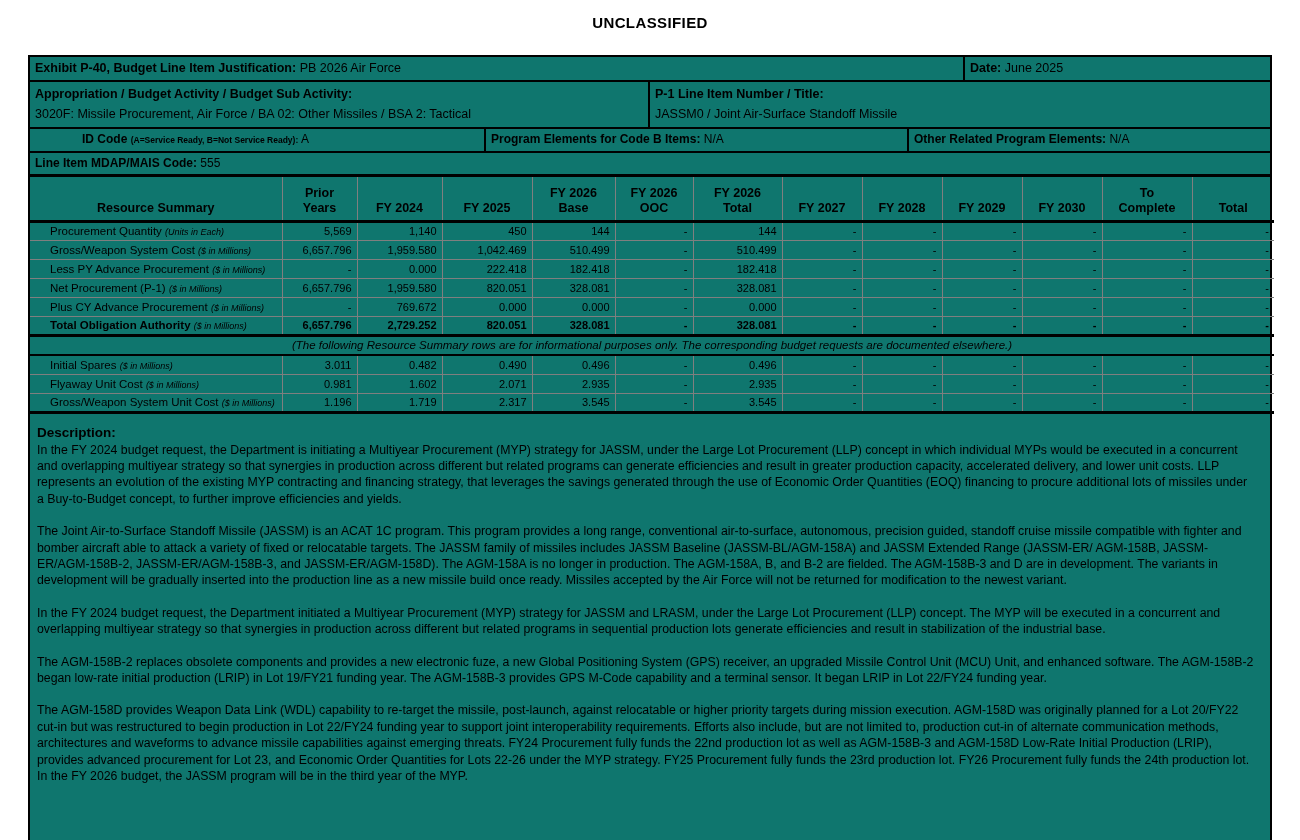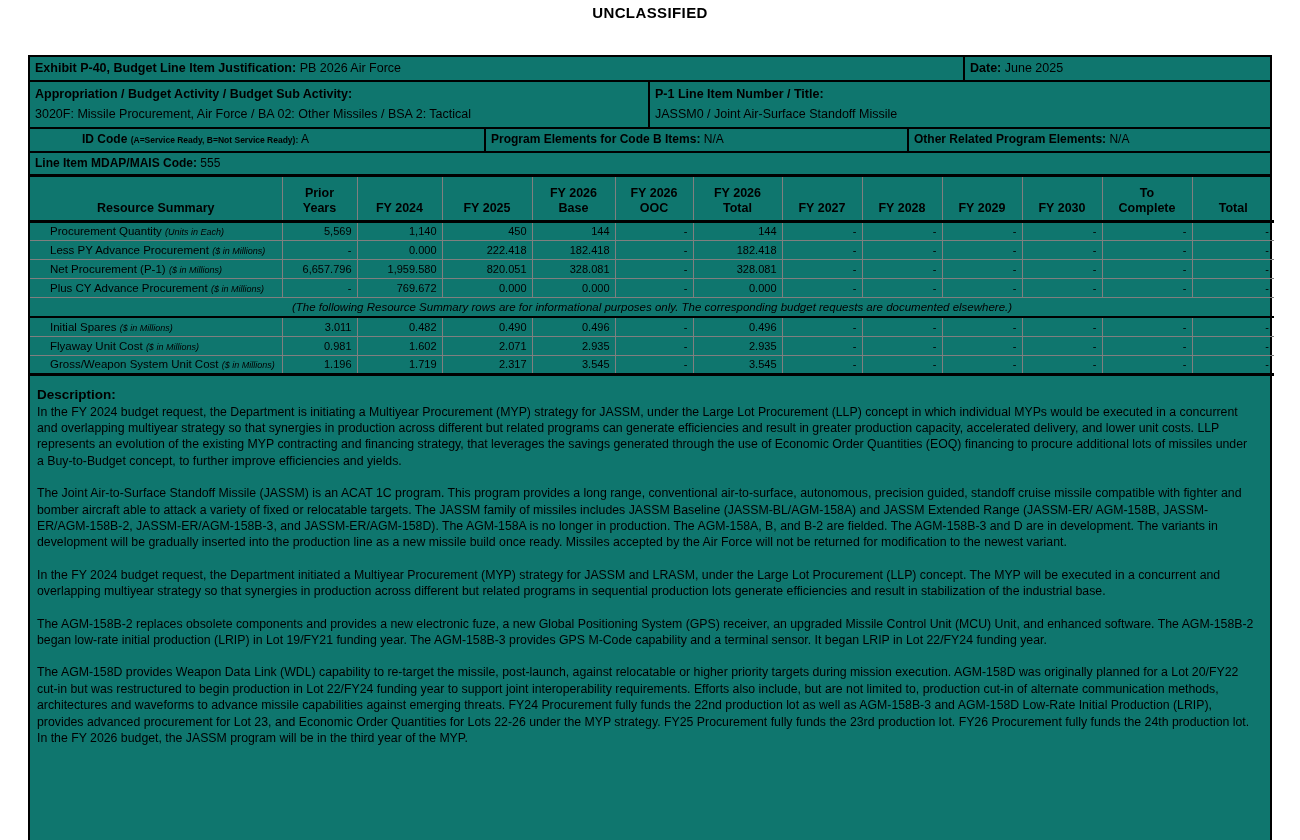--- a/index.html
+++ b/index.html
@@ -1,18 +1,18 @@
 <!DOCTYPE html>
 <html><head>
 <meta charset="utf-8">
 <style>
   * { margin:0; padding:0; box-sizing:border-box; }
   html,body { width:1300px; height:840px; background:#ffffff; overflow:hidden;
               font-family:"Liberation Sans", sans-serif; color:#000; }
-  .banner { position:absolute; top:4px; left:0; width:1300px; text-align:center;
+  .banner { position:absolute; top:14px; left:0; width:1300px; text-align:center;
             font-size:15px; font-weight:bold; letter-spacing:.4px; }
   .doc { position:absolute; left:28px; top:55px; width:1244px; bottom:0;
          border:2px solid #000; border-bottom:none; background:#0f766e; }
   .b { font-weight:bold; }
   .hrow { display:flex; border-bottom:2px solid #000; font-size:12.5px; }
   .hcell { padding:2px 5px; }
   .hrow1 .c1 { width:935px; border-right:2px solid #000; height:23px; line-height:19px; }
   .hrow1 .c2 { flex:1; height:23px; line-height:19px; }
   .hrow2 .c1 { width:620px; border-right:2px solid #000; height:45px; line-height:20px; }
   .hrow2 .c2 { flex:1; height:45px; line-height:20px; }
@@ -122,20 +122,35 @@
           <td>-</td>
           <td>144</td>
           <td>-</td>
           <td>-</td>
           <td>-</td>
           <td>-</td>
           <td>-</td>
           <td>-</td>
         </tr>
         <tr>
+          <td class="label"><span>Gross/Weapon System Cost</span> <span class="rnote">($ in Millions)</span></td>
+          <td>6,657.796</td>
+          <td>1,959.580</td>
+          <td>1,042.469</td>
+          <td>510.499</td>
+          <td>-</td>
+          <td>510.499</td>
+          <td>-</td>
+          <td>-</td>
+          <td>-</td>
+          <td>-</td>
+          <td>-</td>
+          <td>-</td>
+        </tr>
+        <tr>
           <td class="label"><span>Less PY Advance Procurement</span> <span class="rnote">($ in Millions)</span></td>
           <td>-</td>
           <td>0.000</td>
           <td>222.418</td>
           <td>182.418</td>
           <td>-</td>
           <td>182.418</td>
           <td>-</td>
           <td>-</td>
           <td>-</td>
@@ -159,20 +174,35 @@
           <td>-</td>
         </tr>
         <tr>
           <td class="label"><span>Plus CY Advance Procurement</span> <span class="rnote">($ in Millions)</span></td>
           <td>-</td>
           <td>769.672</td>
           <td>0.000</td>
           <td>0.000</td>
           <td>-</td>
           <td>0.000</td>
+          <td>-</td>
+          <td>-</td>
+          <td>-</td>
+          <td>-</td>
+          <td>-</td>
+          <td>-</td>
+        </tr>
+        <tr class="boldrow">
+          <td class="label"><span class="b">Total Obligation Authority</span> <span class="rnote">($ in Millions)</span></td>
+          <td>6,657.796</td>
+          <td>2,729.252</td>
+          <td>820.051</td>
+          <td>328.081</td>
+          <td>-</td>
+          <td>328.081</td>
           <td>-</td>
           <td>-</td>
           <td>-</td>
           <td>-</td>
           <td>-</td>
           <td>-</td>
         </tr>
         <tr class="noterow">
           <td colspan="13">(The following Resource Summary rows are for informational purposes only. The corresponding budget requests are documented elsewhere.)</td>
         </tr>

